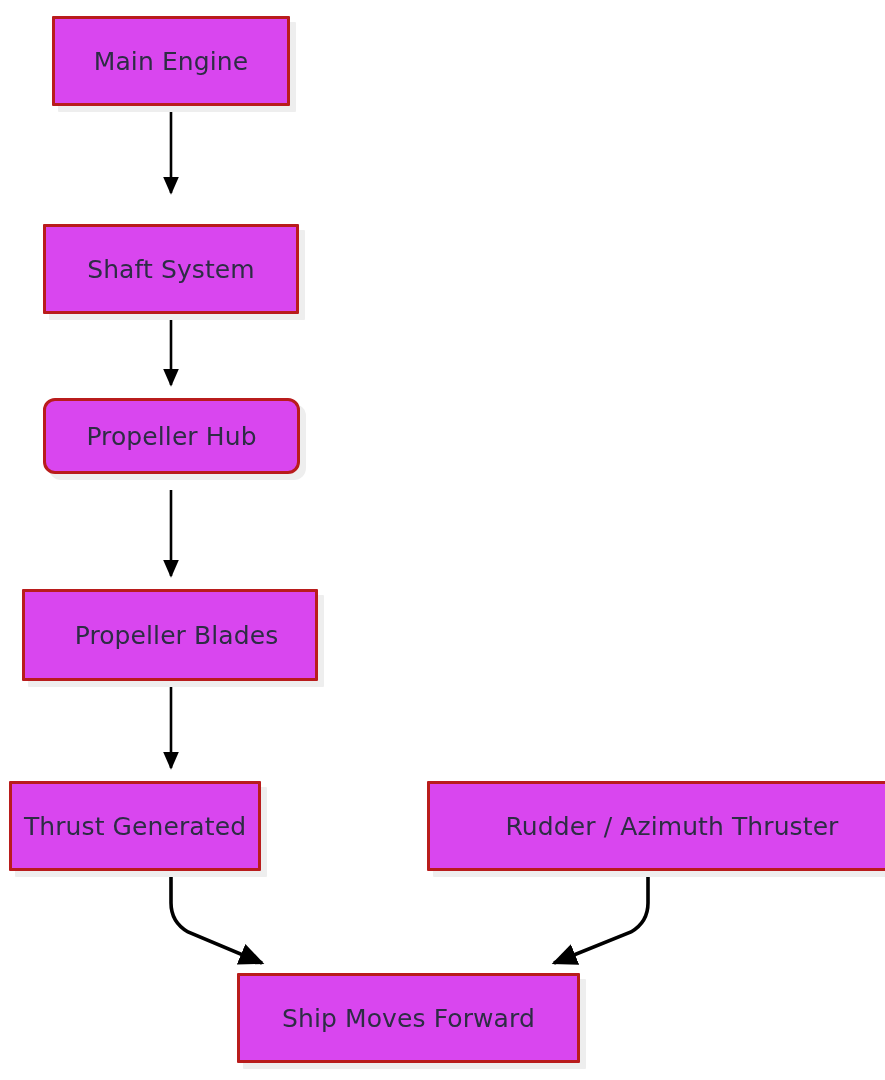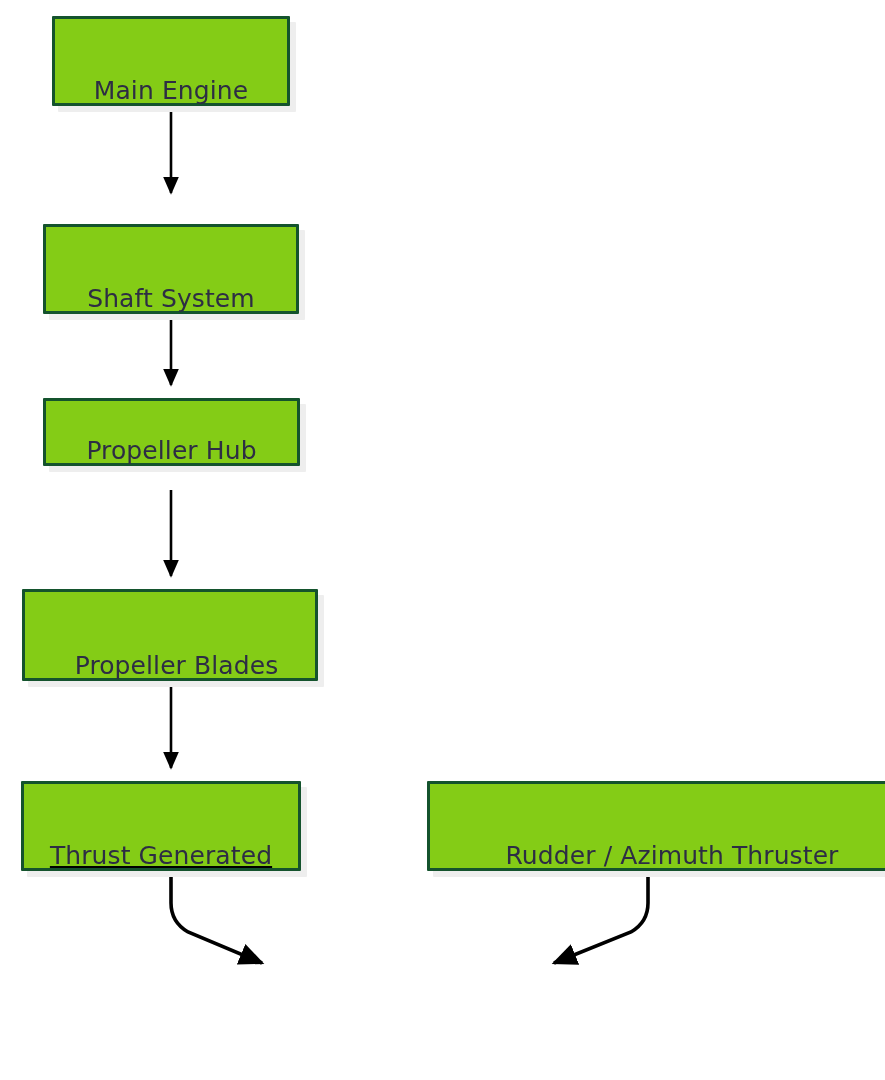--- a/index.html
+++ b/index.html
@@ -25,25 +25,25 @@
     position: absolute;
     left: 0;
     top: 0;
     width: 885px;
     height: 1080px;
     pointer-events: none;
   }
   .node {
     position: absolute;
     box-sizing: border-box;
-    background: #84cc16;
-    border: 3px solid #14532d;
+    background: #d946ef;
+    border: 3px solid #b91c1c;
     border-radius: 1px;
     display: flex;
-    align-items: flex-end;
+    align-items: center;
     justify-content: center;
     box-shadow: 6px 6px 0 0 #eeeeee;
     z-index: 2;
   }
   .node-label {
     font-family: "DejaVu Sans", "Liberation Sans", sans-serif;
     font-size: 25px;
     font-weight: 400;
     color: #2d2d44;
     letter-spacing: 0.1px;
@@ -90,30 +90,33 @@
   </svg>
 
   <div class="node" style="left:52px; top:16px; width:238px; height:90px;">
     <span class="node-label">Main Engine</span>
   </div>
 
   <div class="node" style="left:43px; top:224px; width:256px; height:90px;">
     <span class="node-label">Shaft System</span>
   </div>
 
-  <div class="node" style="left:43px; top:398px; width:257px; height:68px;">
+  <div class="node" style="left:43px; top:398px; width:257px; height:76px;border-radius:12px;">
     <span class="node-label">Propeller Hub</span>
   </div>
 
   <div class="node" style="left:22px; top:589px; width:296px; height:92px;padding-left:13px;">
     <span class="node-label">Propeller Blades</span>
   </div>
 
-  <div class="node" style="left:21px; top:781px; width:280px; height:90px;text-decoration:underline;">
+  <div class="node" style="left:9px; top:781px; width:252px; height:90px;">
     <span class="node-label">Thrust Generated</span>
   </div>
 
   <div class="node" style="left:427px; top:781px; width:490px; height:90px;">
     <span class="node-label">Rudder / Azimuth Thruster</span>
   </div>
 
+  <div class="node" style="left:237px; top:973px; width:343px; height:90px;">
+    <span class="node-label">Ship Moves Forward</span>
+  </div>
 
 </div>
 
 </body></html>

